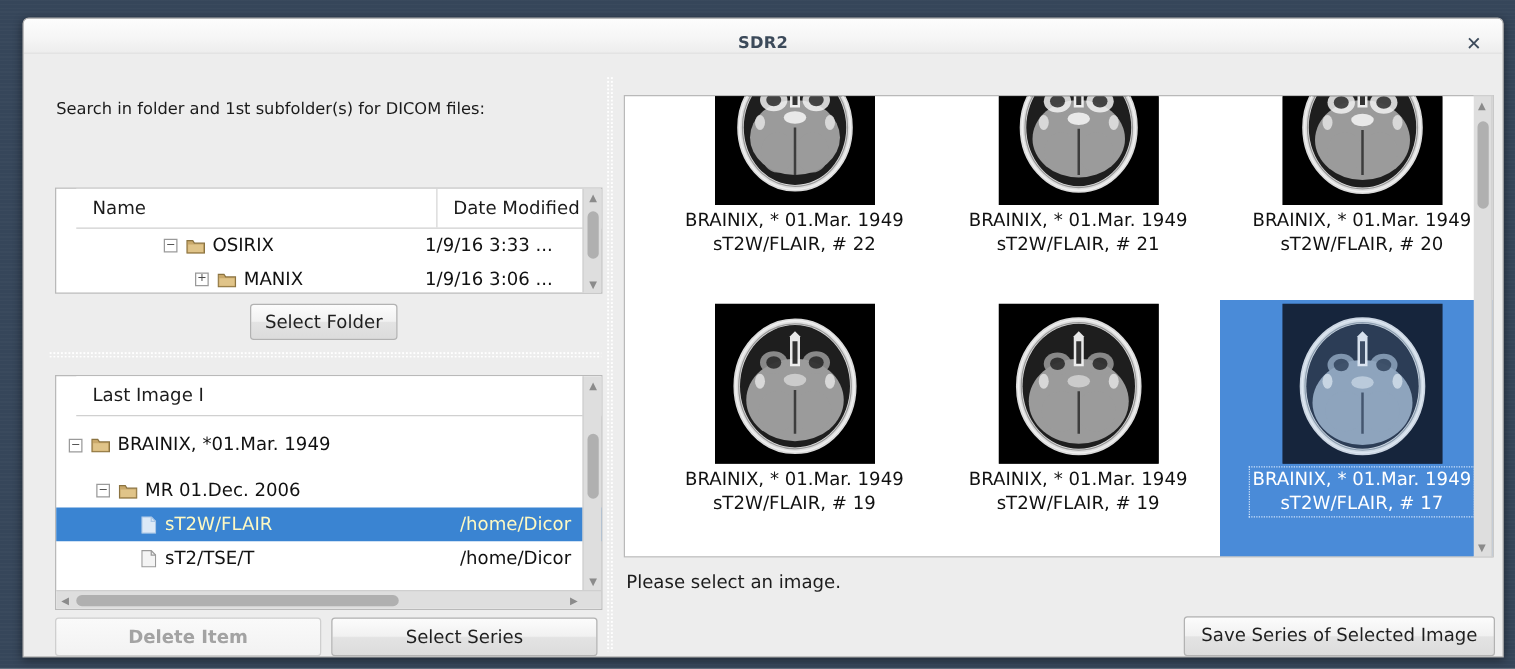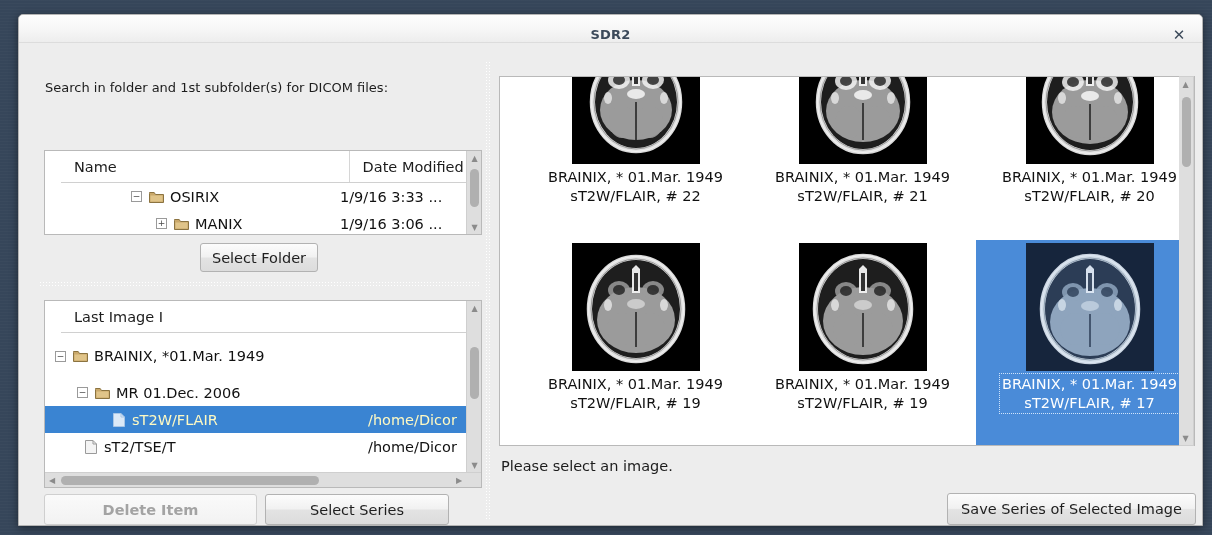--- a/index.html
+++ b/index.html
@@ -148,21 +148,21 @@
 
   #dicom-tree { left:25px; top:245px; width:438px; height:188px; }
   #dicom-tree .th.c1 { width:318px; }
   #dicom-tree .th.c2 { width:104px; border-right:none; }
   #dicom-tree .trow .c1 { width:318px; }
   #dicom-tree .trow .c2 { width:104px; padding-left:5px; }
   #dicom-tree .trow.tall { height:46px; }
   #dicom-tree .trow.sel { background:#3a84d2; color:#fef9c3; }
 
   #delete-item-btn  { position:absolute; left:25px;  top:439px; width:213px; height:31px;font-weight:bold; }
-  #select-series-btn{ position:absolute; left:246px; top:439px; width:184px; height:31px; }
+  #select-series-btn{ position:absolute; left:246px; top:439px; width:213px; height:31px; }
 
   
   .right-pane { position:absolute; left:472px; top:0; right:0; bottom:0; }
 
   .thumb-area {
     position:absolute; left:8px; top:21px; width:696px; height:370px;
     background:#ffffff; border:1px solid #b9b9b9; overflow:hidden;
   }
   .thumb-grid {
     position:absolute; left:10px; top:-44px; width:681px;margin-left:12px;
@@ -289,21 +289,21 @@
               <div class="c1" style="padding-left:68px">
                 <span class="file-ico"><svg width="12" height="14" viewBox="0 0 12 14">
                     <path d="M0.5 0.5 L8 0.5 L11.5 4 L11.5 13.5 L0.5 13.5 Z" fill="#dce9f7" stroke="#a9c6e6" stroke-width="1"></path>
                     <path d="M8 0.5 L8 4 L11.5 4" fill="none" stroke="#a9c6e6" stroke-width="1"></path>
                   </svg></span>
                 <span>sT2W/FLAIR</span>
               </div>
               <div class="c2">/home/Dicor</div>
             </div>
             <div class="trow">
-              <div class="c1" style="padding-left:40px">
+              <div class="c1" style="padding-left:68px">
                 <span class="file-ico"><svg width="12" height="14" viewBox="0 0 12 14">
                     <path d="M0.5 0.5 L8 0.5 L11.5 4 L11.5 13.5 L0.5 13.5 Z" fill="#f4f4f4" stroke="#9a9a9a" stroke-width="1"></path>
                     <path d="M8 0.5 L8 4 L11.5 4" fill="none" stroke="#9a9a9a" stroke-width="1"></path>
                   </svg></span>
                 <span>sT2/TSE/T</span>
               </div>
               <div class="c2">/home/Dicor</div>
             </div>
           </div>
         <div class="vscroll" style="bottom:15px;">

